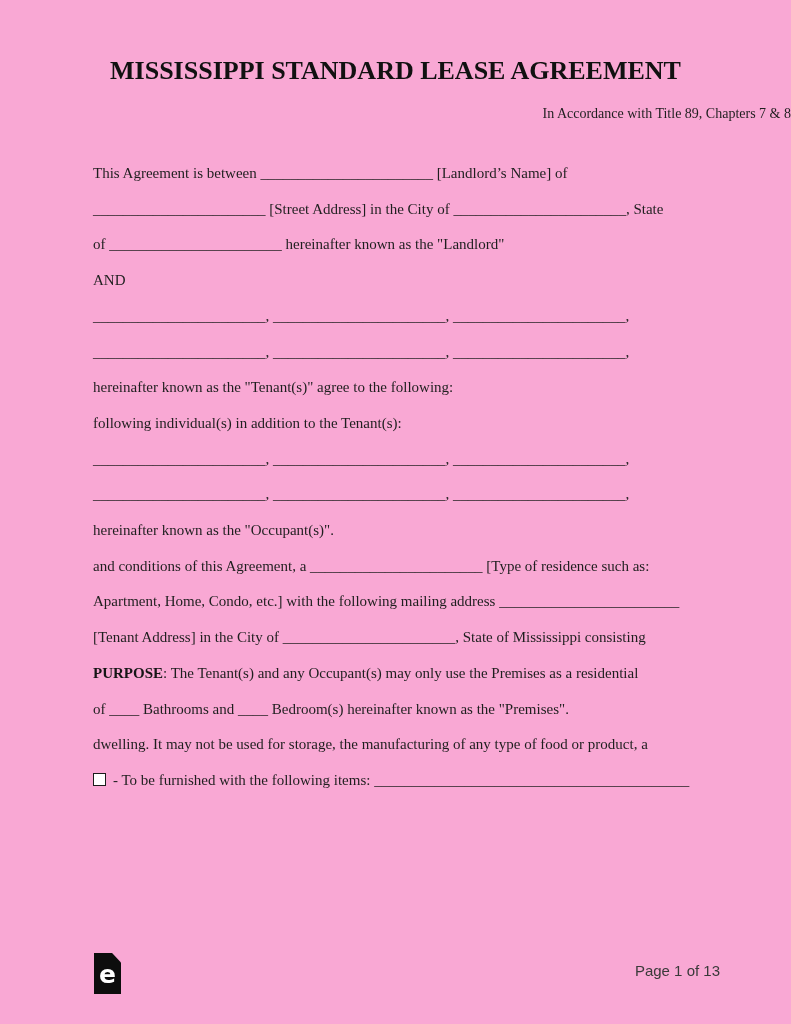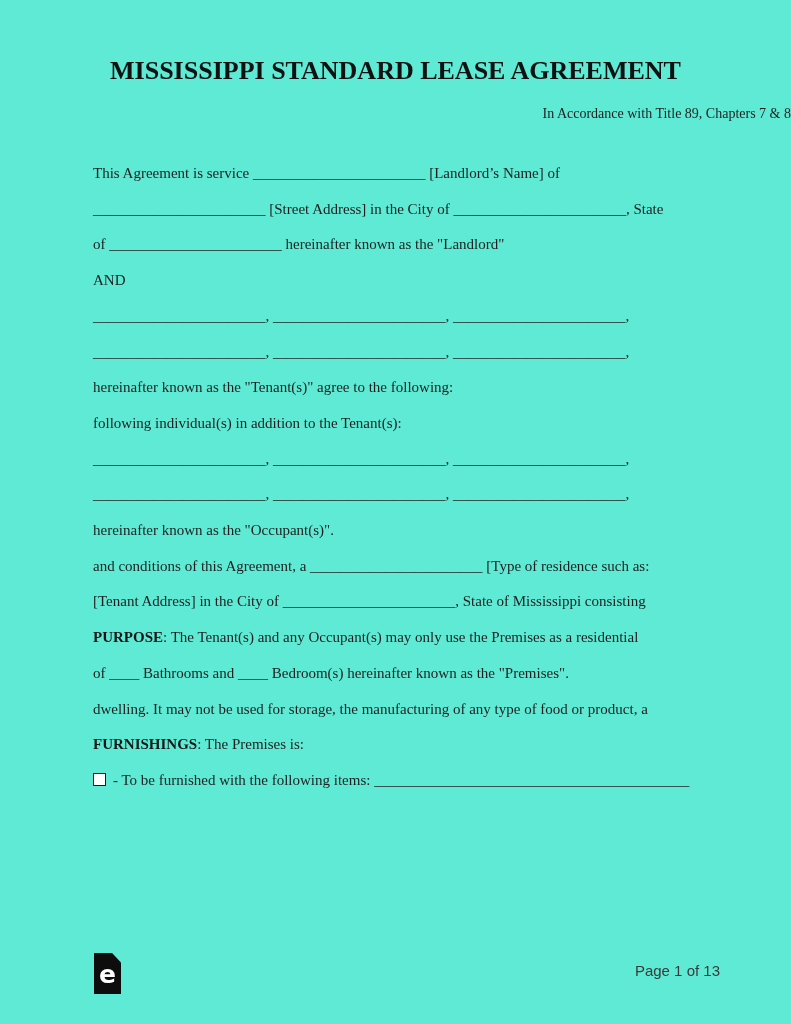--- a/index.html
+++ b/index.html
@@ -4,21 +4,21 @@
 <style>
   html, body {
     margin: 0;
     padding: 0;
     background: #ffffff;
   }
   .page {
     position: relative;
     width: 791px;
     height: 1024px;
-    background: #5eead4;
+    background: #f9a8d4;
     overflow: hidden;
     font-family: "Liberation Serif", serif;
     color: #1f1f1f;
   }
   .title {
     position: absolute;
     top: 54px;
     left: 0;
     width: 100%;
     margin: 0;
@@ -95,37 +95,37 @@
 </style>
 </head>
 <body>
 
 <div class="page">
 
   <h1 class="title">MISSISSIPPI STANDARD LEASE AGREEMENT</h1>
   <div class="subtitle">In Accordance with Title 89, Chapters 7 &amp; 8</div>
 
   <div class="body-block">
-    <div class="line"><strong></strong><span>This Agreement is service _______________________ [Landlord’s Name] of</span></div>
+    <div class="line"><strong></strong><span>This Agreement is between _______________________ [Landlord’s Name] of</span></div>
     <div class="line"><strong></strong><span>_______________________ [Street Address] in the City of _______________________, State</span></div>
     <div class="line"><strong></strong><span>of _______________________ hereinafter known as the "Landlord"</span></div>
     <div class="line"><strong></strong><span>AND</span></div>
     <div class="line"><strong></strong><span>_______________________, _______________________, _______________________,</span></div>
     <div class="line"><strong></strong><span>_______________________, _______________________, _______________________,</span></div>
     <div class="line"><strong></strong><span>hereinafter known as the "Tenant(s)" agree to the following:</span></div>
     <div class="line"><strong></strong><span>following individual(s) in addition to the Tenant(s):</span></div>
     <div class="line"><strong></strong><span>_______________________, _______________________, _______________________,</span></div>
     <div class="line"><strong></strong><span>_______________________, _______________________, _______________________,</span></div>
     <div class="line"><strong></strong><span>hereinafter known as the "Occupant(s)".</span></div>
     <div class="line"><strong></strong><span>and conditions of this Agreement, a _______________________ [Type of residence such as:</span></div>
+    <div class="line"><strong></strong><span>Apartment, Home, Condo, etc.] with the following mailing address ________________________</span></div>
     <div class="line"><strong></strong><span>[Tenant Address] in the City of _______________________, State of Mississippi consisting</span></div>
     <div class="line"><strong>PURPOSE</strong><span>: The Tenant(s) and any Occupant(s) may only use the Premises as a residential</span></div>
     <div class="line"><strong></strong><span>of ____ Bathrooms and ____ Bedroom(s) hereinafter known as the "Premises".</span></div>
     <div class="line"><strong></strong><span>dwelling. It may not be used for storage, the manufacturing of any type of food or product, a</span></div>
-    <div class="line"><strong>FURNISHINGS</strong><span>: The Premises is:</span></div>
     <div class="line"><span class="checkbox"></span><strong></strong><span>- To be furnished with the following items: __________________________________________</span></div>
   </div>
 
   <div class="footer-logo">
     <span class="logo-letter">e</span>
   </div>
   <div class="page-num">Page 1 of 13</div>
 
 </div>
 

